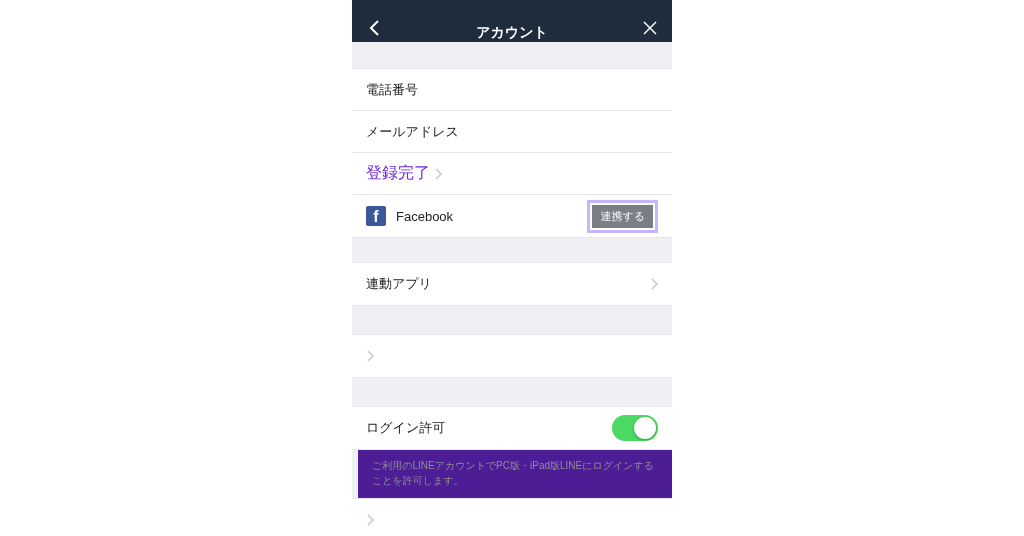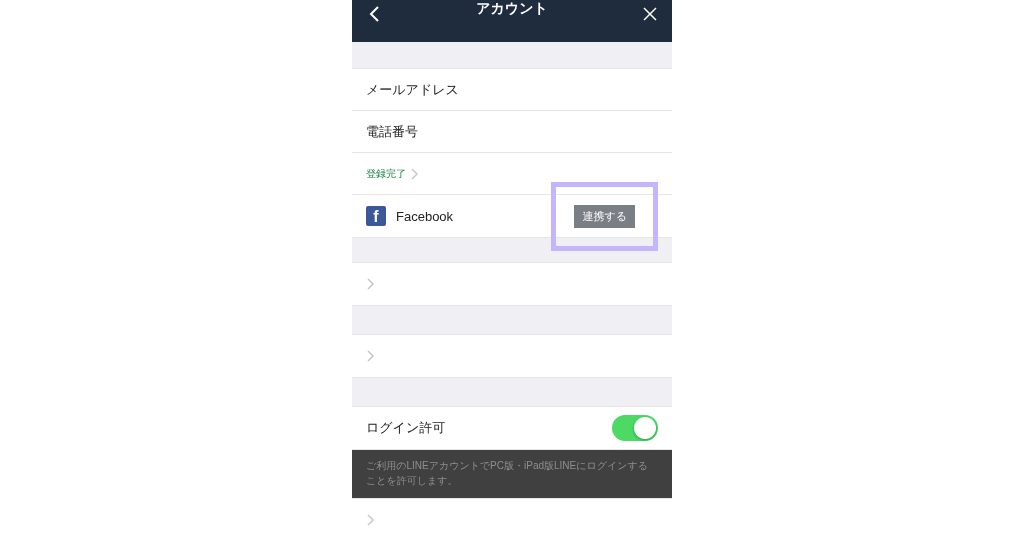--- a/index.html
+++ b/index.html
@@ -17,21 +17,21 @@
       height: 536px;
       background: #efeff4;
       display: flex;
       flex-direction: column;
       position: relative;
     }
     .navbar {
       height: 42px;
       background: #1f2c3e;
       display: flex;
-      align-items: flex-start;
+      align-items: flex-end;
       justify-content: space-between;
       padding: 0 8px;
       position: relative;
     }
     .nav-btn {
       width: 28px;
       height: 28px;
       display: flex;
       align-items: center;
       justify-content: center;
@@ -57,40 +57,40 @@
       display: flex;
       align-items: center;
       padding: 0 14px;
       border-bottom: 1px solid #e6e6e6;
       font-size: 13px;
       color: #222;
       position: relative;
     }
     .row:last-child { border-bottom: none; }
     .row .label { flex: 1; }
-    .row .value { color: #15803d; font-size: 10px; margin-right: 4px; }
+    .row .value { color: #6d28d9; font-size: 16px; margin-right: 4px; }
     .chevron {
       color: #c7c7cc;
       display: inline-flex;
       align-items: center;
     }
     .fb-wrap { display: flex; align-items: center; gap: 10px; flex: 1; }
     .fb-icon {
       width: 20px; height: 20px;
       background: #3b5998;
       display: flex; align-items: flex-end; justify-content: center;
       color: #fff; font-weight: 700; font-size: 16px;
       font-family: Arial, sans-serif;
       border-radius: 2px;
       line-height: 1;
       padding-bottom: 1px;
     }
     .highlight-box {
-      border: 5px solid #c4b5fd;
-      padding: 18px;
+      border: 3px solid #c4b5fd;
+      padding: 2px;
       display: inline-flex;
     }
     .link-btn {
       background: #7a7e85;
       color: #fff;
       font-size: 11px;
       padding: 4px 8px;
       border: none;
       cursor: pointer;
     }
@@ -103,25 +103,26 @@
     }
     .toggle-knob {
       position: absolute;
       right: 2px; top: 2px;
       width: 22px; height: 22px;
       background: #fff;
       border-radius: 50%;
       box-shadow: 0 1px 3px rgba(0,0,0,0.3);
     }
     .footer-note {
-      background: #404040;
+      background: #4c1d95;
       font-size: 10px;
       color: #8e8e93;
       padding: 8px 14px 10px;
       line-height: 1.5;
+      margin-left: 6px;
     }
     .group { background: #fff; border-top: 1px solid #e6e6e6; border-bottom: 1px solid #e6e6e6; }
     .group .row { border-bottom: 1px solid #e6e6e6; }
     .group .row:last-of-type { border-bottom: none; }
   </style>
 </head>
 <body>
 
 <div class="phone">
   <div class="navbar">
@@ -137,24 +138,24 @@
         <line x1="14" y1="2" x2="2" y2="14" stroke="#fff" stroke-width="1.5"></line>
       </svg>
     </div>
   </div>
 
   <div class="content">
     <div class="gap"></div>
 
     <div class="group">
       <div class="row">
+        <span class="label">電話番号</span>
+      </div>
+      <div class="row">
         <span class="label">メールアドレス</span>
-      </div>
-      <div class="row">
-        <span class="label">電話番号</span>
       </div>
       <div class="row">
         <span class="value">登録完了</span>
         <span class="chevron">
           <svg width="8" height="12" viewBox="0 0 8 12">
               <polyline points="2,1 7,6 2,11" fill="none" stroke="#c7c7cc" stroke-width="1.5"></polyline>
             </svg>
         </span>
       </div>
       <div class="row">
@@ -165,20 +166,21 @@
         <span class="highlight-box">
           <button class="link-btn">連携する</button>
         </span>
       </div>
     </div>
 
     <div class="gap-sm"></div>
 
     <div class="group">
       <div class="row">
+        <span class="label">連動アプリ</span>
         <span class="chevron">
           <svg width="8" height="12" viewBox="0 0 8 12">
               <polyline points="2,1 7,6 2,11" fill="none" stroke="#c7c7cc" stroke-width="1.5"></polyline>
             </svg>
         </span>
       </div>
     </div>
 
     <div class="gap-md"></div>
 

